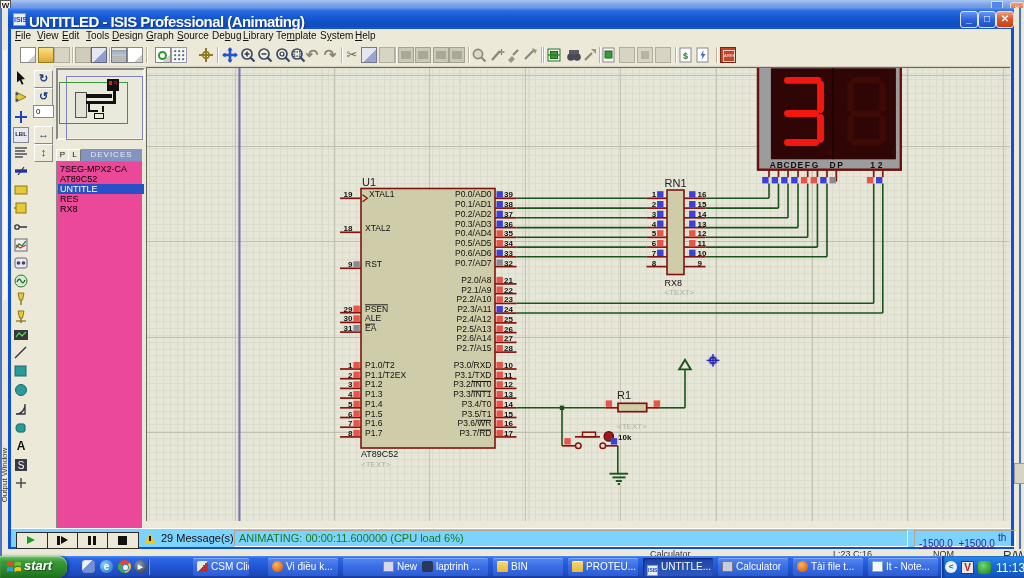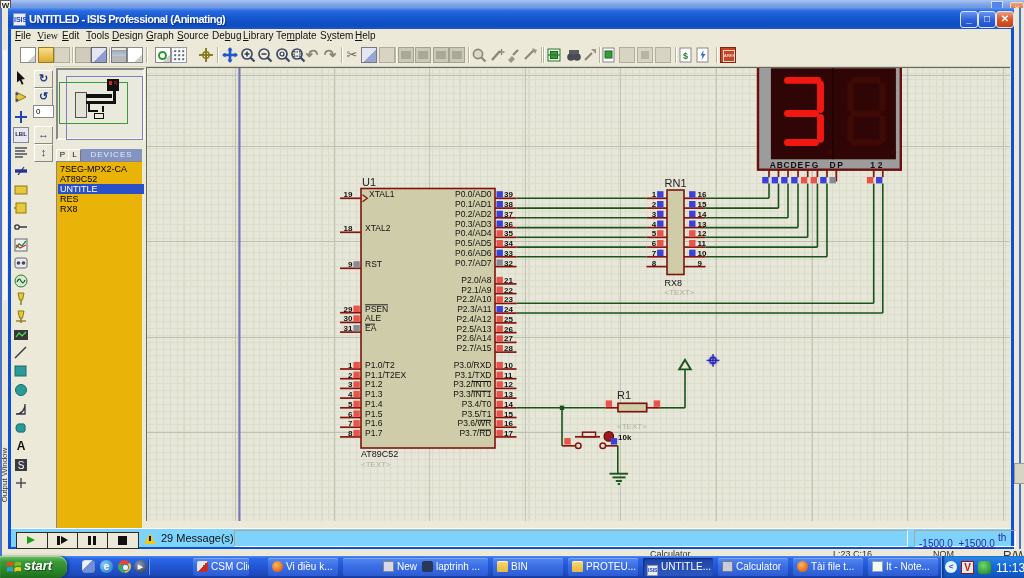--- a/index.html
+++ b/index.html
@@ -12,21 +12,21 @@
 #behind-left{left:0;top:8px;width:8px;height:548px;background:#ece9d8;border-left:2px solid #4a74cc;}
 #behind-right{left:1014px;top:8px;width:10px;height:541px;background:#ece9d8;}
 #behind-status{left:8px;top:549px;width:1016px;height:7px;background:#ece9d8;overflow:hidden;}
 
 #win{left:8px;top:8px;width:1000px;height:538px;background:#ece9d8;
   border-left:3px solid #0f4fd8;border-right:3px solid #0f4fd8;border-bottom:3px solid #0f4fd8;}
 #titlebar{left:8px;top:8px;width:1006px;height:21px;
   background:linear-gradient(180deg,#5a93f0 0%,#2a6ae0 14%,#1558d0 45%,#0e4cc0 85%,#1b57cc 100%);}
 #title-icon{left:13px;top:13px;width:11px;height:11px;background:#e8eef8;border:1px solid #8899bb;
   color:#2244bb;font-size:7px;font-weight:bold;text-align:center;line-height:12px;}
-#title-text{left:29px;top:13px;color:#fff;font-size:11px;font-weight:bold;letter-spacing:-0.55px;text-shadow:1px 1px 1px #10368a;white-space:nowrap;}
+#title-text{left:29px;top:13px;color:#fff;font-size:15px;font-weight:bold;letter-spacing:-0.55px;text-shadow:1px 1px 1px #10368a;white-space:nowrap;}
 .tbtn{top:11px;width:16px;height:15px;border-radius:3px;border:1px solid #dce6f8;
   color:#fff;font-size:10px;text-align:center;line-height:13px;font-weight:bold;}
 .tbtn.b{background:linear-gradient(180deg,#6a96f0 0%,#3064dc 50%,#1e50c8 100%);}
 #btn-close{background:linear-gradient(180deg,#f0a080 0%,#dc5a30 45%,#c84010 100%);}
 
 #menubar{left:11px;top:29px;width:1000px;height:15px;background:#ece9d8;font-size:10px;color:#111;}
 #menubar span{position:absolute;top:1px;}
 
 #toolbar{left:11px;top:44px;width:1000px;height:22px;background:#ece9d8;border-bottom:1px solid #d4d0c0;}
 .ti{position:absolute;top:3px;width:16px;height:16px;}
@@ -40,21 +40,21 @@
   border:1px solid #fff;border-right-color:#888;border-bottom-color:#888;
   font-size:11px;text-align:center;line-height:15px;color:#1a3a8a;font-weight:bold;}
 
 #overview{left:56px;top:68px;width:89px;height:72px;background:#e9e9dc;
   border-top:2px solid #888;border-left:2px solid #888;border-right:2px solid #f8f8f0;border-bottom:2px solid #f8f8f0;box-sizing:border-box;}
 
 .pl{position:absolute;width:11px;height:11px;background:#ece9d8;border:1px solid #fff;
   border-right-color:#777;border-bottom-color:#777;font-size:8px;text-align:center;line-height:10px;color:#111;}
 #dev-head{left:81px;top:149px;width:61px;height:12px;background:#8494c0;color:#e8ecf8;
   font-size:8px;text-align:center;line-height:12px;letter-spacing:1px;}
-#dev-list{left:56px;top:161px;width:86px;height:367px;background:#eab308;
+#dev-list{left:56px;top:161px;width:86px;height:367px;background:#ec4899;
   border-top:1px solid #888;border-left:1px solid #888;box-sizing:border-box;
   font-size:9px;color:#000;}
 .dev-item{position:absolute;left:1px;width:84px;height:10px;line-height:10px;padding-left:2px;white-space:nowrap;}
 
 #sch{left:146px;top:67px;width:863px;height:453px;
   background:
    repeating-linear-gradient(90deg,#c0c0b0 0px,#c0c0b0 1px,transparent 1px,transparent 95.6px),
    repeating-linear-gradient(0deg,#c0c0b0 0px,#c0c0b0 1px,transparent 1px,transparent 95.6px),
    repeating-linear-gradient(90deg,#dbdbcb 0px,#dbdbcb 1px,transparent 1px,transparent 6.9px),
    repeating-linear-gradient(0deg,#dbdbcb 0px,#dbdbcb 1px,transparent 1px,transparent 6.9px),
@@ -87,21 +87,21 @@
 <div class="abs" id="win"></div>
 <div class="abs" id="titlebar"></div>
 <div class="abs" id="title-icon">ISIS</div>
 <div class="abs" id="title-text">UNTITLED - ISIS Professional (Animating)</div>
 <div class="abs tbtn b" style="left:960px;">_</div>
 <div class="abs tbtn b" style="left:978px;">□</div>
 <div class="abs tbtn" id="btn-close" style="left:996px;">✕</div>
 
 <div class="abs" id="menubar">
 <span style="left:4px;"><u>F</u>ile</span>
-<span style="left:26px;font-family:Liberation Serif, serif;"><u>V</u>iew</span>
+<span style="left:26px;"><u>V</u>iew</span>
 <span style="left:51px;"><u>E</u>dit</span>
 <span style="left:75px;"><u>T</u>ools</span>
 <span style="left:101px;"><u>D</u>esign</span>
 <span style="left:135px;"><u>G</u>raph</span>
 <span style="left:166px;"><u>S</u>ource</span>
 <span style="left:201px;">De<u>b</u>ug</span>
 <span style="left:232px;"><u>L</u>ibrary</span>
 <span style="left:265px;">Te<u>m</u>plate</span>
 <span style="left:309px;">S<u>y</u>stem</span>
 <span style="left:344px;"><u>H</u>elp</span>
@@ -694,20 +694,21 @@
         <div style="position:absolute;left:15px;top:3px;width:3px;height:9px;background:#111;"></div>
       </div>
     <div style="position:absolute;left:91px;top:0;width:29px;height:15px;">
         <div style="position:absolute;left:10px;top:3px;width:9px;height:9px;background:#111;"></div>
       </div>
   </div>
   <div style="position:absolute;left:133px;top:4px;width:0;height:0;border-left:6.5px solid transparent;border-right:6.5px solid transparent;border-bottom:11px solid #f0c818;"></div>
   <div style="position:absolute;left:138px;top:7px;width:1.6px;height:5px;background:#111;"></div>
   <div style="position:absolute;left:150px;top:3px;font-size:11px;color:#111;">29 Message(s)</div>
   <div style="position:absolute;left:223px;top:1px;width:672px;height:15px;border:1px solid #aaa692;border-right-color:#fff;border-bottom-color:#fff;"></div>
+  <div style="position:absolute;left:228px;top:3px;font-size:11px;color:#1a7a1a;">ANIMATING: 00:00:11.600000 (CPU load 6%)</div>
   <div style="position:absolute;left:903px;top:1px;width:100px;height:15px;border:1px solid #aaa692;border-right-color:#fff;border-bottom-color:#fff;"></div>
   <div style="position:absolute;left:908px;top:9px;font-size:10px;color:#2a2aa0;text-decoration:underline;">-1500.0&nbsp;&nbsp;+1500.0</div>
   <div style="position:absolute;left:987px;top:3px;font-size:10px;color:#2a2aa0;">th</div>
 </div>
 
 <div class="abs" id="behind-status">
   <div style="position:absolute;left:642px;top:0;color:#333;font-size:9px;">Calculator</div>
   <div style="position:absolute;left:825px;top:0;color:#333;font-size:9px;">L:23 C:16</div>
   <div style="position:absolute;left:925px;top:0;color:#333;font-size:9px;">NOM</div>
   <div style="position:absolute;left:995px;top:0;color:#333;font-size:12px;">R/W</div>

